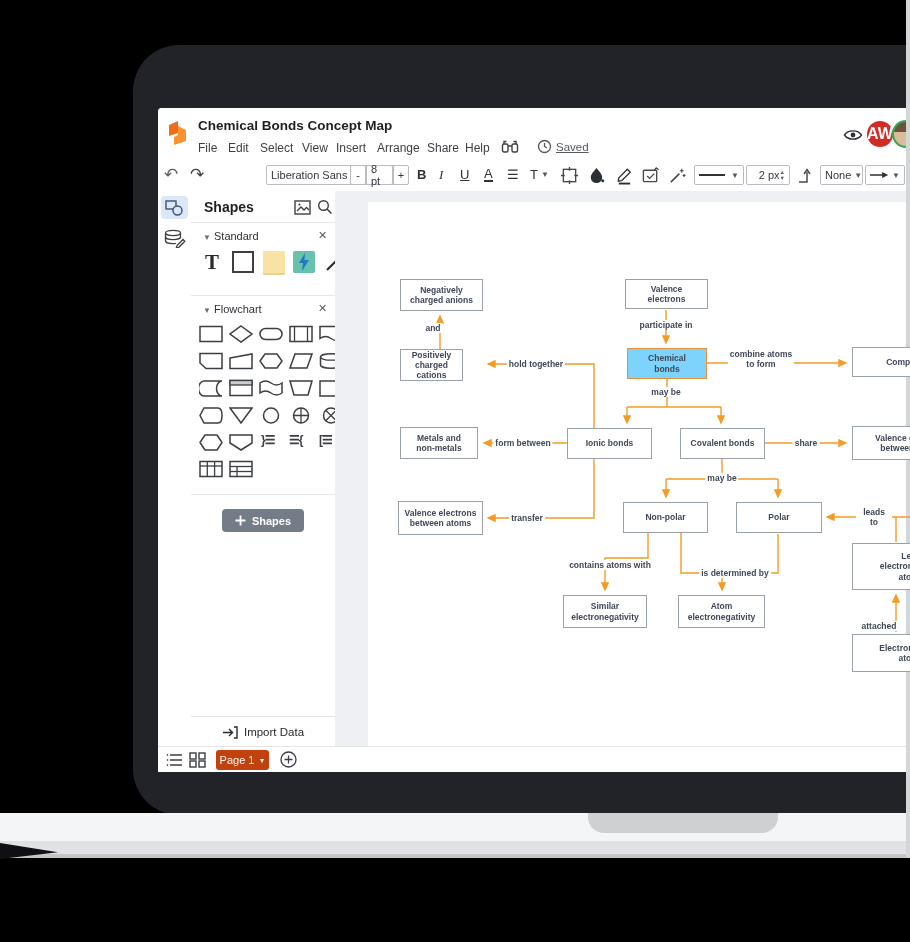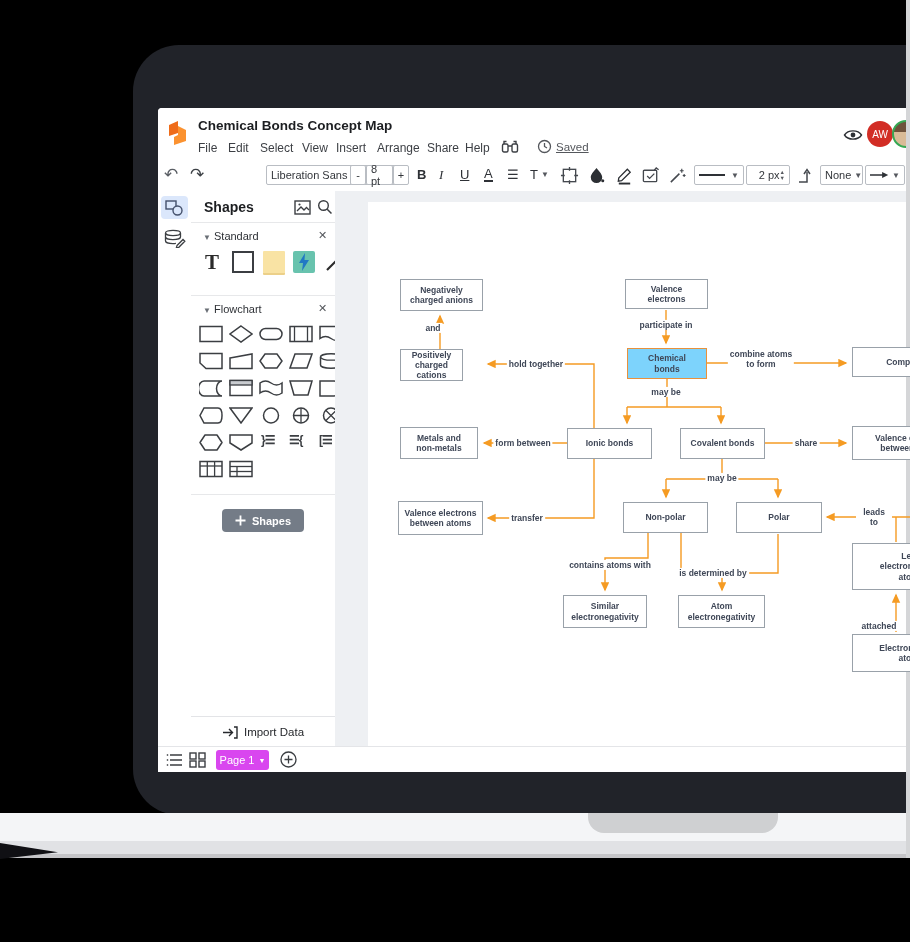--- a/index.html
+++ b/index.html
@@ -33,38 +33,38 @@
   .panel{left:33px;top:83px;width:144px;height:525px;background:#fff;border-right:1px solid #e3e4e7;}
   .ptitle{font-size:14px;font-weight:bold;color:#1c1e21;}
   .sect{font-size:11px;color:#2e3136;}
   .xbtn{font-size:11px;color:#54575c;}
   .divh{background:#e7e8ea;height:1px;}
   .shbtn{background:#747c87;border-radius:4px;color:#fff;font-size:11px;font-weight:bold;
          display:flex;align-items:center;justify-content:center;gap:6px;}
   .improw{left:33px;top:608px;width:144px;height:30px;background:#fff;border-top:1px solid #e3e4e7;border-right:1px solid #e3e4e7;
           display:flex;align-items:center;justify-content:center;gap:6px;font-size:11.5px;color:#26282c;}
   .bbar{left:0;top:638px;width:752px;height:26px;background:#fff;border-top:1px solid #e4e5e8;}
-  .pgbtn{background:#d946ef;border-radius:3px;color:#fff;font-size:11px;display:flex;align-items:center;
+  .pgbtn{background:#c2410c;border-radius:3px;color:#fff;font-size:11px;display:flex;align-items:center;
          justify-content:center;gap:4px;}
 
   
   .canvas{left:177px;top:83px;width:575px;height:555px;background:#eef0f3;overflow:hidden;}
   .page{left:33px;top:11px;width:542px;height:544px;background:#fff;}
   .node{position:absolute;background:#fff;border:1px solid #99a1a9;box-sizing:border-box;
         display:flex;align-items:center;justify-content:center;text-align:center;
         font-size:8.5px;font-weight:bold;line-height:1.18;color:#3f4757;white-space:pre-line;z-index:3;}
   .node.hl{background:#7dd3fc;border:1.5px solid #e8913c;}
   .elabel{position:absolute;transform:translate(-50%,-50%);background:#fff;padding:0 2px;
           font-size:8.5px;font-weight:bold;color:#3f4757;white-space:pre-line;text-align:center;line-height:1.2;z-index:3;}
   svg.wires{position:absolute;left:0;top:0;z-index:2;}
 
   .fcicon{display:block;}
   .bracetxt{font-size:12px;font-weight:bold;color:#3b3e42;letter-spacing:-1px;}
   .avatar{border-radius:50%;display:flex;align-items:center;justify-content:center;
-          color:#fff;font-weight:normal;font-size:10px;}
+          color:#fff;font-weight:bold;font-size:16px;}
 </style>
 </head>
 <body>
 
 <div class="stage">
 
   <div class="abs laptop"></div>
 
   <div class="abs screen">
 
@@ -426,21 +426,21 @@
       <div class="elabel" style="left:201px;top:173px;">hold together</div>
       <div class="elabel" style="left:426px;top:168px;">combine atoms
 to form</div>
       <div class="elabel" style="left:331px;top:201px;">may be</div>
       <div class="elabel" style="left:188px;top:252px;">form between</div>
       <div class="elabel" style="left:471px;top:252px;">share</div>
       <div class="elabel" style="left:387px;top:287px;">may be</div>
       <div class="elabel" style="left:192px;top:327px;">transfer</div>
       <div class="elabel" style="left:539px;top:326px;">leads to</div>
       <div class="elabel" style="left:275px;top:374px;">contains atoms with</div>
-      <div class="elabel" style="left:378px;top:382px;text-align:right;">is determined by</div>
+      <div class="elabel" style="left:400px;top:382px;text-align:right;">is determined by</div>
       <div class="elabel" style="left:544px;top:414px;margin-top:21px;">attached</div>
     </div>
 
     <div class="abs bbar">
       <svg class="abs" style="left:8px;top:6px;" width="17" height="14" viewBox="0 0 17 14">
         <g stroke="#3b3e42" stroke-width="1.5">
             <path d="M4,2 h12 M4,7 h12 M4,12 h12"></path>
             <path d="M0.8,2 h1.4 M0.8,7 h1.4 M0.8,12 h1.4"></path>
           </g>
       </svg>

